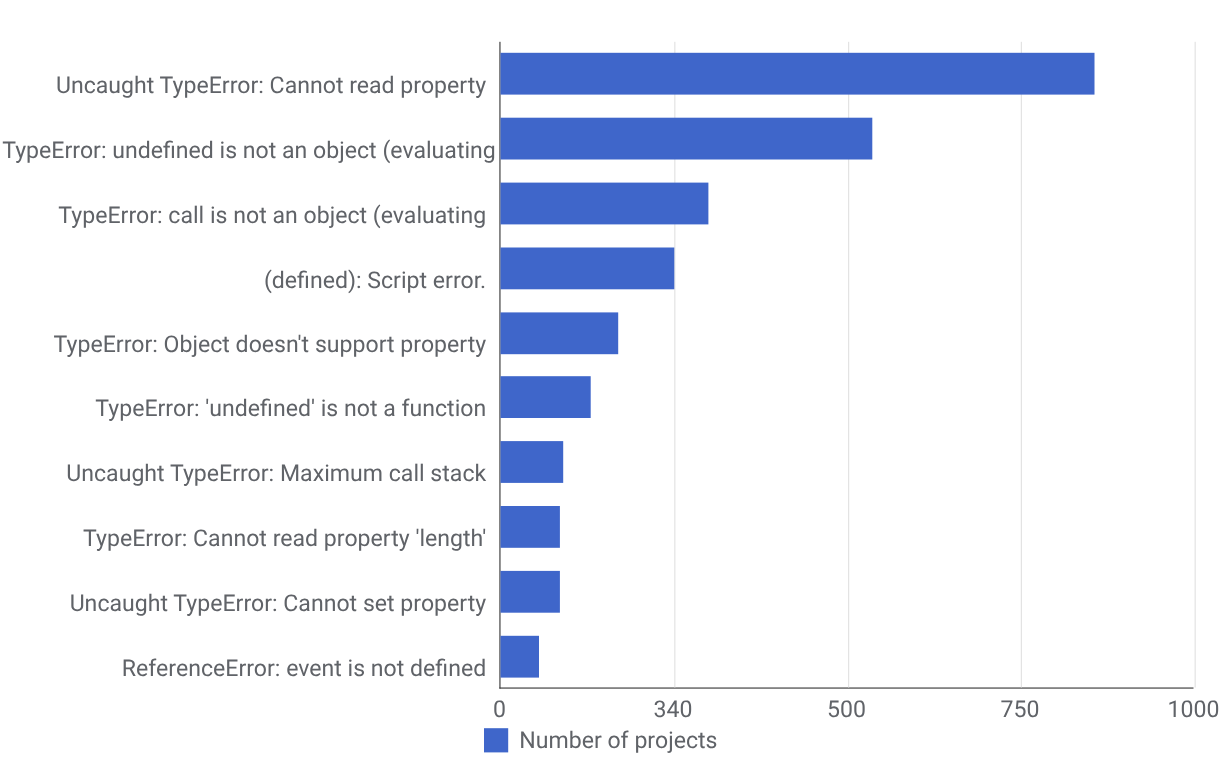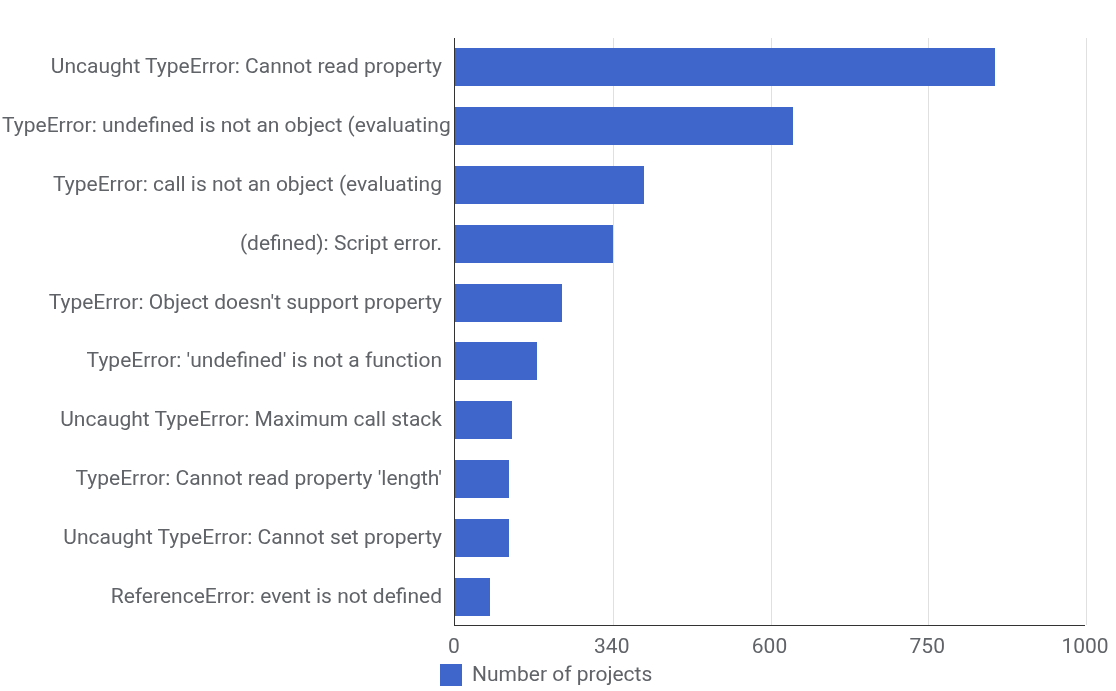--- a/index.html
+++ b/index.html
@@ -48,35 +48,36 @@
   .y-label {
     position: absolute;
     right: 674px;
     width: 440px;
     text-align: right;
     font-size: 21px;
     color: #606368;
     line-height: 1.2;
     transform: translateY(-50%);
     white-space: nowrap;
+    margin-top: 12px;
   }
   .x-tick-label {
     position: absolute;
     top: 634px;
     font-size: 21px;
     color: #606368;
     transform: translateX(-50%);
     text-align: center;
   }
   .legend {
     position: absolute;
     left: 440px;
     top: 662px;
     display: flex;
-    align-items: flex-end;
+    align-items: flex-start;
     font-size: 21px;
     color: #606368;
   }
   .legend-swatch {
     width: 22px;
     height: 22px;
     background: #3f66ca;
     margin-right: 10px;
   }
 </style>
@@ -130,21 +131,21 @@
   <div class="y-label" style="top:243.79999999999998px">(defined): Script error.</div>
   <div class="y-label" style="top:302.59999999999997px">TypeError: Object doesn't support property</div>
   <div class="y-label" style="top:361.4px">TypeError: 'undefined' is not a function</div>
   <div class="y-label" style="top:420.19999999999993px">Uncaught TypeError: Maximum call stack</div>
   <div class="y-label" style="top:478.99999999999994px">TypeError: Cannot read property 'length'</div>
   <div class="y-label" style="top:596.5999999999999px">ReferenceError: event is not defined</div>
   <div class="y-label" style="top:537.8px">Uncaught TypeError: Cannot set property</div>
 
   <div class="x-tick-label" style="left:454px">0</div>
   <div class="x-tick-label" style="left:611.75px">340</div>
-  <div class="x-tick-label" style="left:769.5px">600</div>
+  <div class="x-tick-label" style="left:769.5px">500</div>
   <div class="x-tick-label" style="left:927.25px">750</div>
   <div class="x-tick-label" style="left:1085px">1000</div>
 
   <div class="legend">
     <div class="legend-swatch" style="background:#3f66ca"></div>
     <span>Number of projects</span>
   </div>
 
 </div>
 

